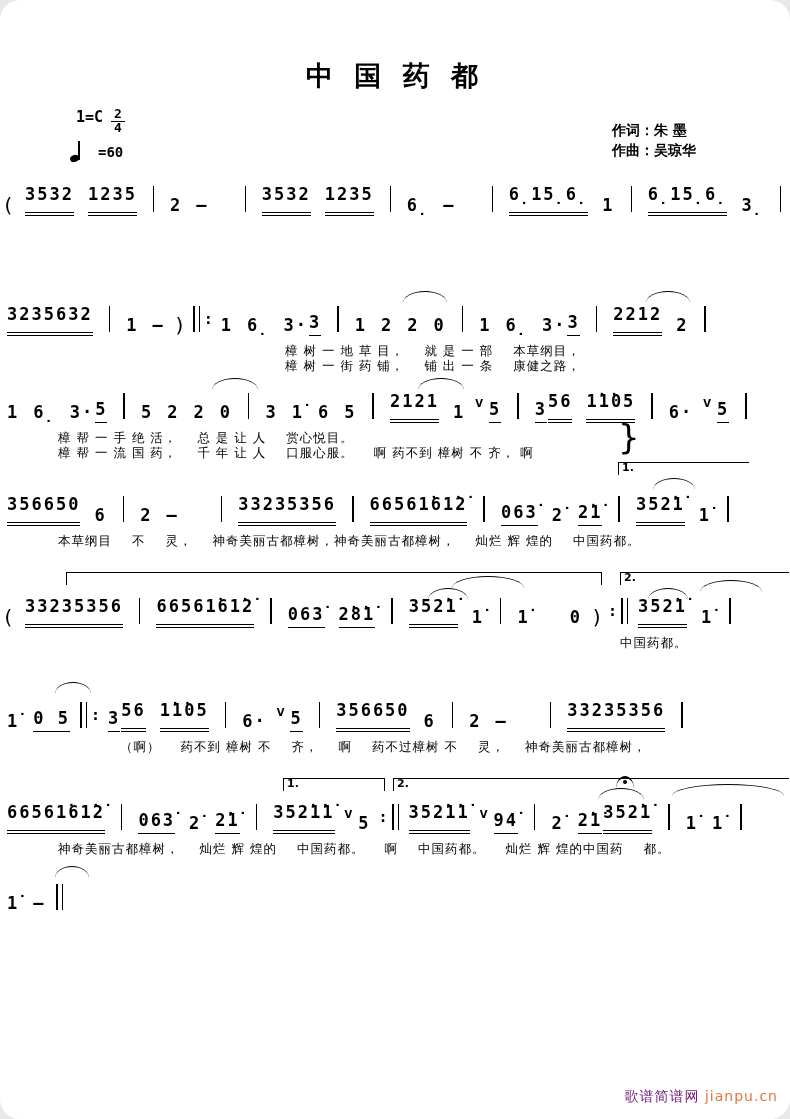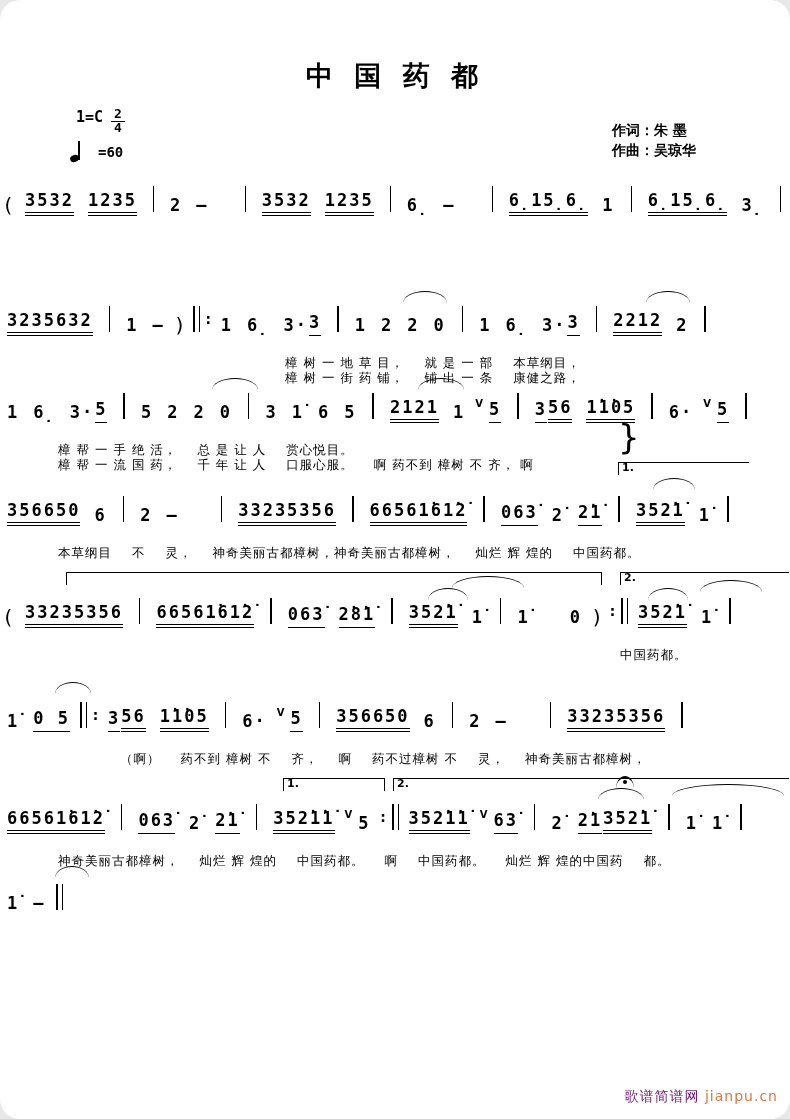--- a/index.html
+++ b/index.html
@@ -21,31 +21,31 @@
                  background:#000;border-radius:50%;transform:rotate(-20deg);}
   .qnote::after{content:"";position:absolute;left:8px;top:0;width:2px;height:19px;background:#000;}
   #credits{position:absolute;left:612px;top:120px;font-size:14px;line-height:20px;font-weight:700;}
 
   
   .system{position:absolute;left:0;width:790px;}
   .notes-row{display:flex;align-items:flex-end;padding-top:14px;height:34px;}
   .tk{display:inline-block;margin:0 7px;font-family:"DejaVu Sans Mono",monospace;
       font-size:17px;font-weight:700;letter-spacing:2px;line-height:22px;white-space:pre;}
   .u1{border-bottom:1.5px solid #000;padding-bottom:2px;}
-  .u2{border-bottom:4px double #000;padding-bottom:1px;}
+  .u2{border-bottom:4px double #000;padding-bottom:7px;}
   .tight{margin-left:-6px;}
   .bar{width:1.5px;height:26px;background:#000;margin:0 9px;align-self:center;}
   .sp{width:26px;}
   .par{font-size:20px;font-weight:400;margin:0 2px;}
   .dbl{width:4px;height:26px;border-left:2px solid #000;border-right:1px solid #000;align-self:center;margin:0 3px;}
   .dots{font-family:"DejaVu Sans Mono",monospace;font-size:15px;font-weight:700;align-self:center;margin:0 1px;}
   .breath{font-size:10px;font-weight:700;transform:translateY(-14px);margin:0 -1px 0 3px;}
 
   
-  .lyrics{margin-top:19px;}
+  .lyrics{margin-top:7px;}
   .lyr{display:flex;font-size:12.5px;letter-spacing:1px;line-height:15px;white-space:pre;}
   .phrase{margin-right:20px;}
 
   
   .volta{position:absolute;border-top:1.5px solid #000;height:12px;}
   .volta.tl{border-left:1.5px solid #000;}
   .volta.tr{border-right:1.5px solid #000;}
   .vnum{position:absolute;left:3px;top:-2px;font-size:11px;font-weight:700;}
   .arc{position:absolute;height:11px;border-top:1.5px solid #000;border-radius:50%/100% 100% 0 0;}
   .ferm{position:absolute;width:18px;height:10px;border-top:2px solid #000;
@@ -297,21 +297,21 @@
         <span class="tk n">2̇</span>
         <span class="tk n u1">2̇1̇</span>
         <div class="bar"></div>
         <span class="tk n u2">352̇1̇1̇</span>
         <span class="breath">V</span>
         <span class="tk n">5</span>
         <span class="dots">:</span>
         <div class="dbl"></div>
         <span class="tk n u2">352̇1̇1̇</span>
         <span class="breath">V</span>
-        <span class="tk n u1">63̇</span>
+        <span class="tk n u1">94̇</span>
         <div class="bar"></div>
         <span class="tk n">2̇</span>
         <span class="tk n u1">2̇1̇</span>
         <span class="tk n u2 tight">352̇1̇</span>
         <div class="bar"></div>
         <span class="tk n">1̇</span>
         <span class="tk n">1̇</span>
         <div class="bar"></div>
       </div>
     <div class="lyrics" style="padding-left:58px">

